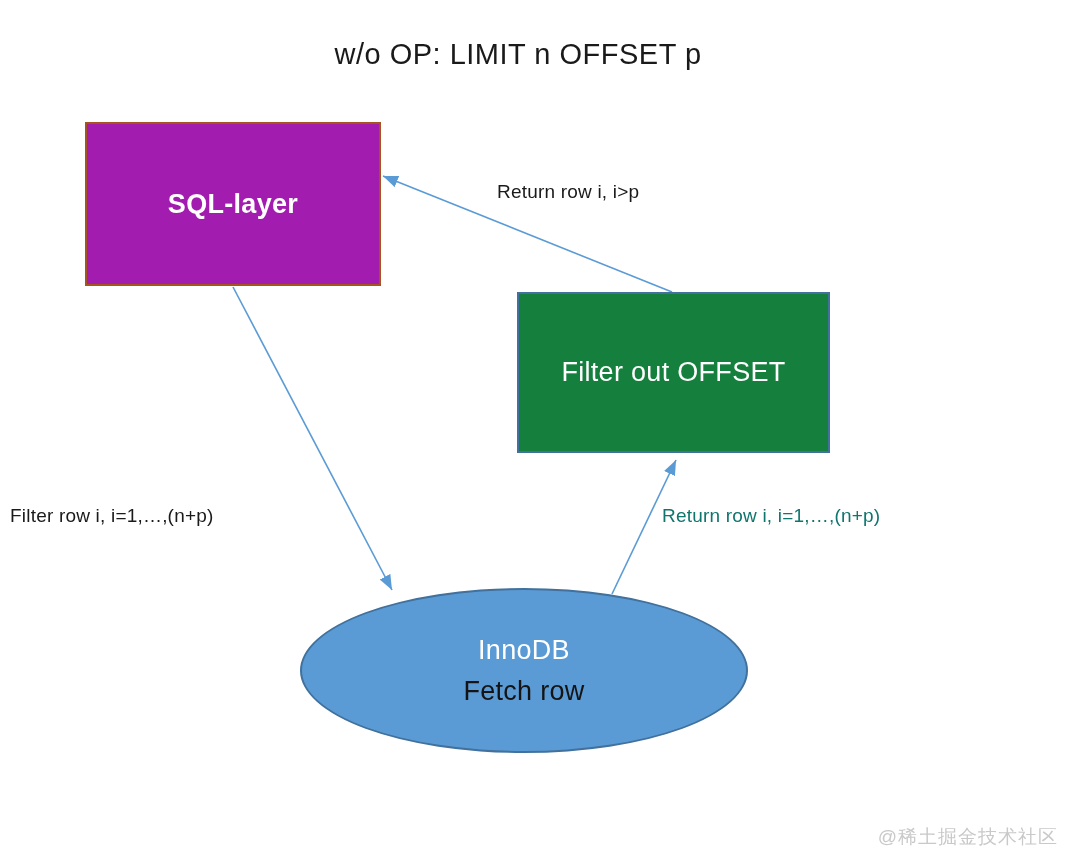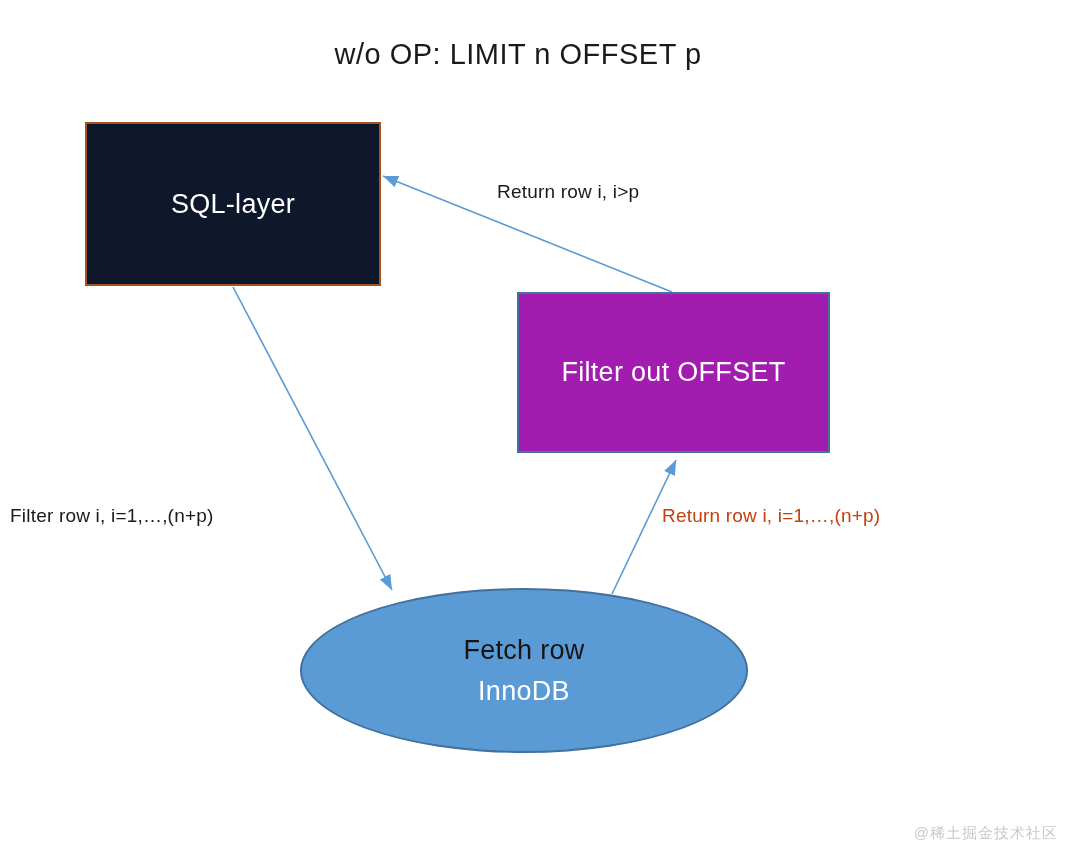--- a/index.html
+++ b/index.html
@@ -52,21 +52,21 @@
     white-space: nowrap;
     letter-spacing: 0.2px;
   }
   .edge-label-return-gt { left: 497px; top: 181px; }
   .edge-label-fetch     { left: 10px;  top: 505px; }
   .edge-label-return-np { left: 662px; top: 505px; }
   .watermark {
     position: absolute;
     right: 22px;
     top: 824px;
-    font-size: 15px;
+    font-size: 19px;
     letter-spacing: 1px;
   }
 </style>
 </head>
 <body>
 
 <div class="canvas">
 
   <div class="title">w/o OP: LIMIT n OFFSET p</div>
 
@@ -74,34 +74,34 @@
     <defs>
       <marker id="arrowhead" markerUnits="userSpaceOnUse" markerWidth="16" markerHeight="12" refX="15" refY="6" orient="auto">
         <path d="M0,0 L15,6 L0,12 Z" fill="#5B9BD5"></path>
       </marker>
     </defs>
     <line class="edge" x1="672" y1="292" x2="383" y2="176" marker-end="url(#arrowhead)" stroke="#5B9BD5"></line>
     <line class="edge" x1="233" y1="287" x2="392" y2="590" marker-end="url(#arrowhead)" stroke="#5B9BD5"></line>
     <line class="edge" x1="612" y1="594" x2="676" y2="460" marker-end="url(#arrowhead)" stroke="#5B9BD5"></line>
   </svg>
 
-  <div class="node node-rect-sql" style="background-color: #0f172a; border-color: rgb(166, 84, 31);">
+  <div class="node node-rect-sql" style="background-color: #a21caf; border-color: rgb(166, 84, 31); font-weight: bold;">
     <span class="node-label" style="color: rgb(255, 255, 255);">SQL-layer</span>
   </div>
 
-  <div class="node node-rect-filter" style="background-color: #a21caf; border-color: rgb(65, 113, 156);">
+  <div class="node node-rect-filter" style="background-color: #15803d; border-color: rgb(65, 113, 156);">
     <span class="node-label" style="color: rgb(255, 255, 255);">Filter out OFFSET</span>
   </div>
 
   <div class="node node-ellipse-innodb" style="background-color: rgb(91, 155, 213); border-color: rgb(65, 113, 156);">
+    <span class="ellipse-line" style="color: rgb(255, 255, 255);">InnoDB</span>
     <span class="ellipse-line" style="color: rgb(20, 20, 20);">Fetch row</span>
-    <span class="ellipse-line" style="color: rgb(255, 255, 255);">InnoDB</span>
   </div>
 
   <div class="edge-label edge-label-return-gt" style="color: rgb(26, 26, 26);">Return row i, i&gt;p</div>
 
   <div class="edge-label edge-label-fetch" style="color: rgb(26, 26, 26);">Filter row i, i=1,…,(n+p)</div>
 
-  <div class="edge-label edge-label-return-np" style="color: #c2410c;">Return row i, i=1,…,(n+p)</div>
+  <div class="edge-label edge-label-return-np" style="color: #0f766e;">Return row i, i=1,…,(n+p)</div>
 
   <div class="watermark" style="color: rgb(201, 201, 201);">@稀土掘金技术社区</div>
 
 </div>
 
 </body></html>

